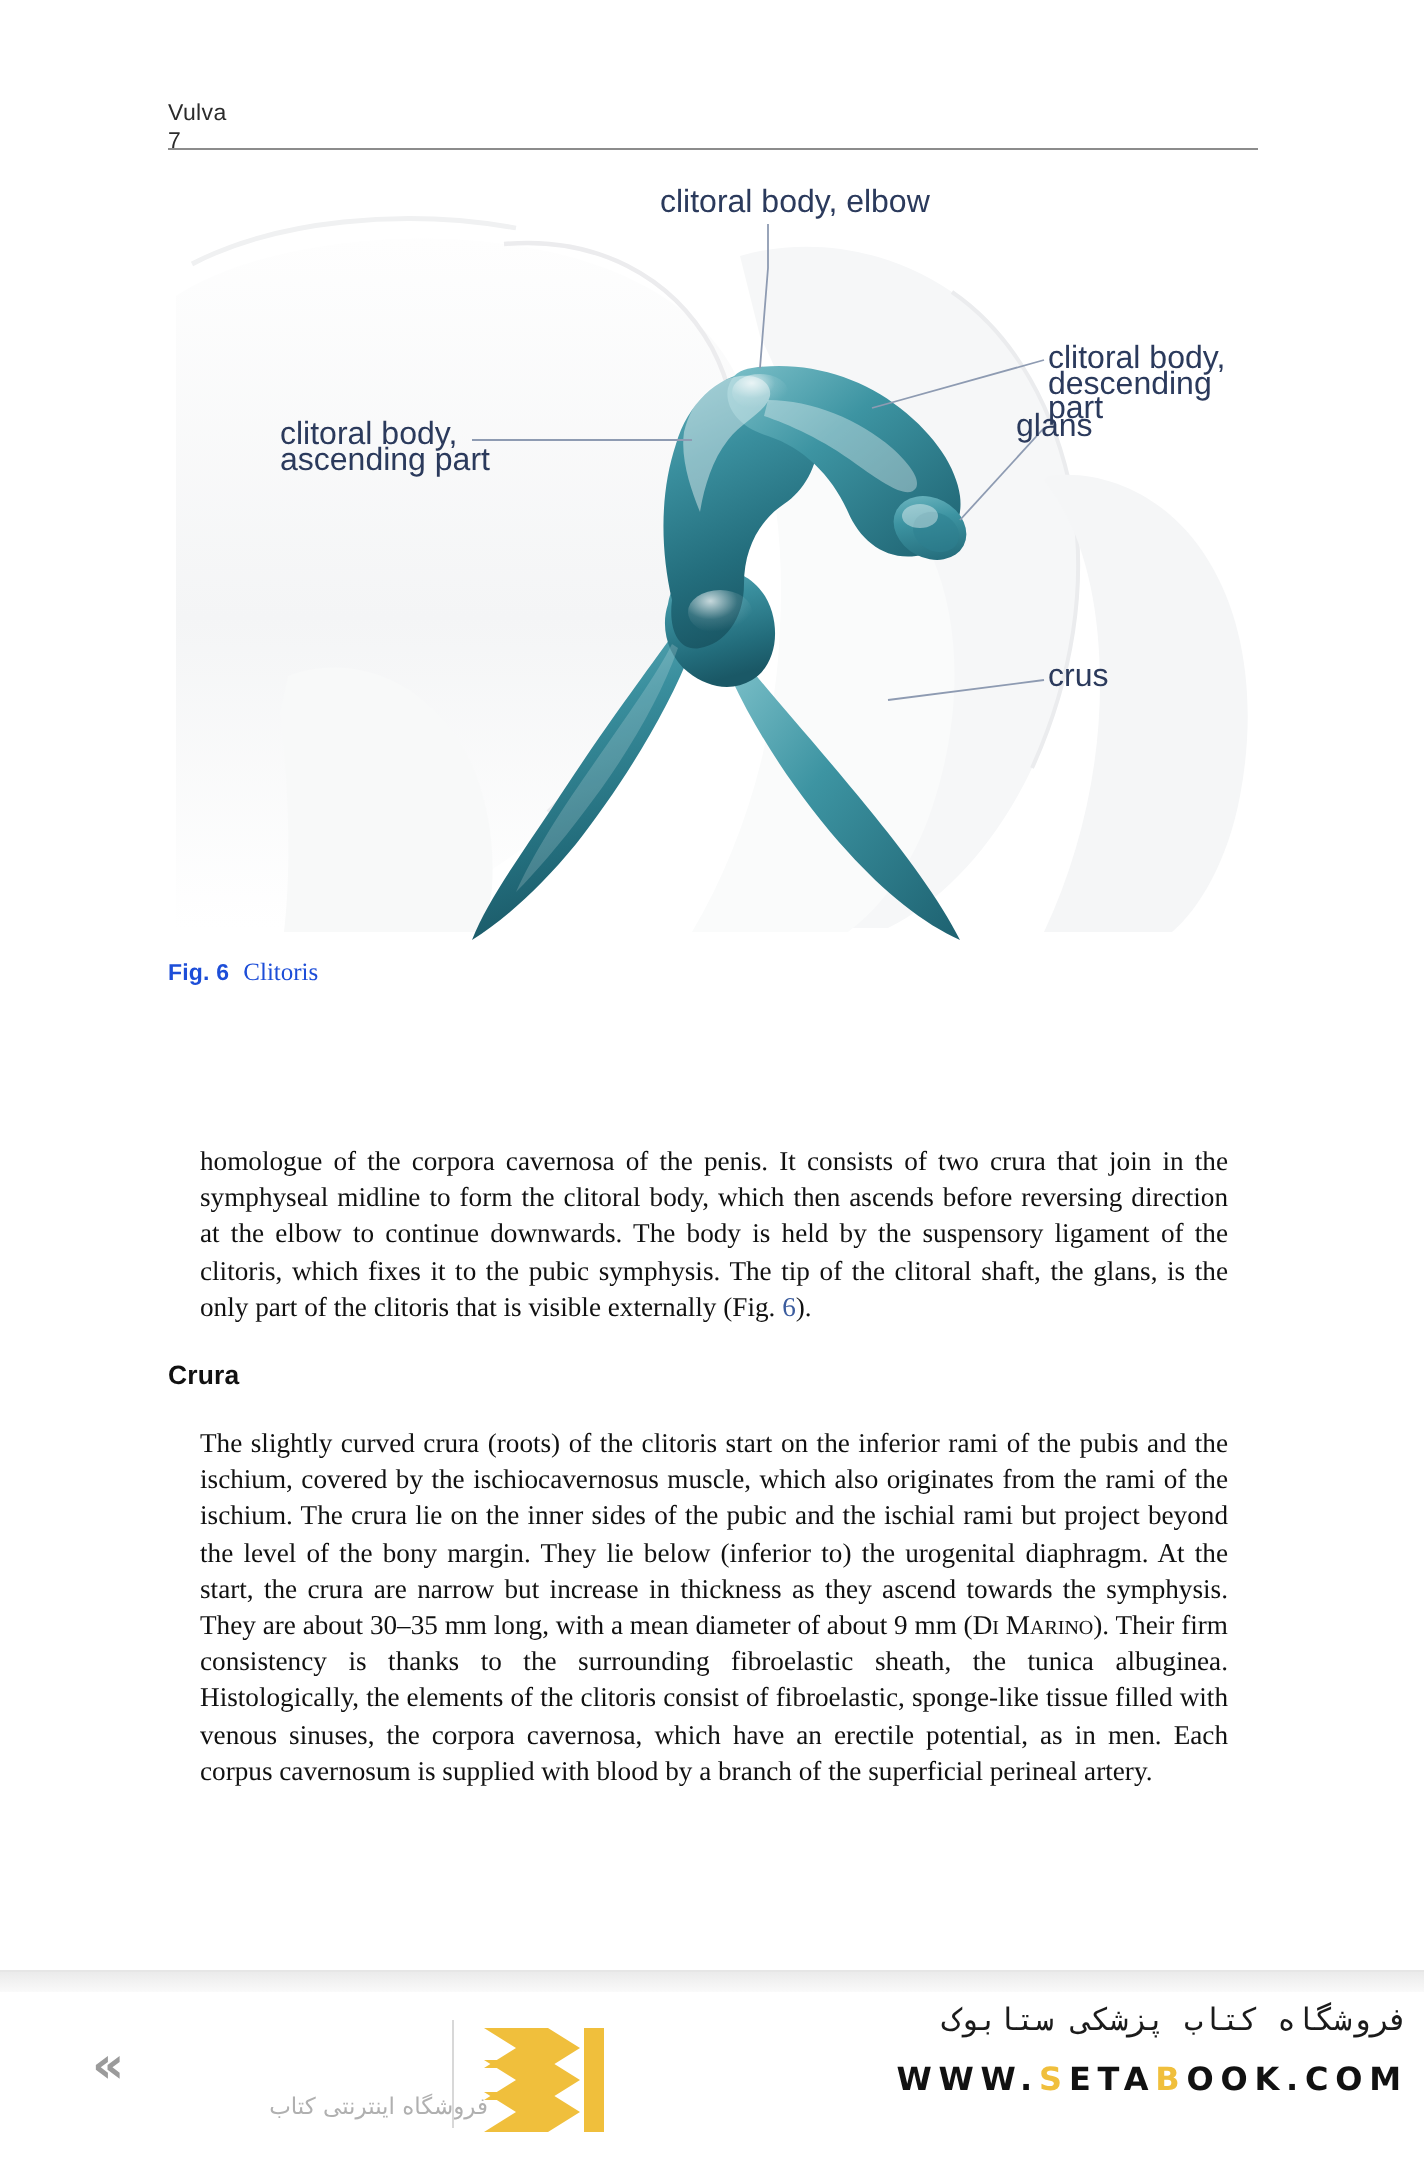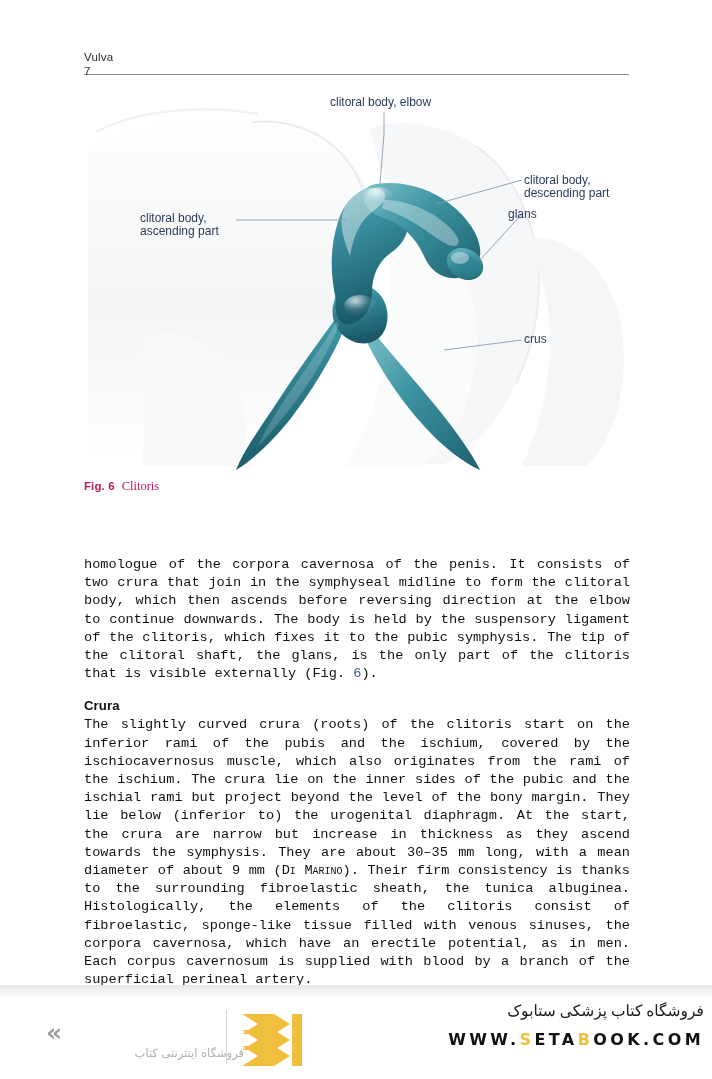--- a/index.html
+++ b/index.html
@@ -58,21 +58,21 @@
     left: 0; top: 0;
     width: 545px;
     height: 382px;
   }
   .fig-canvas svg { display: block; }
 
   
   .callout {
     position: absolute;
     font-family: "Liberation Sans", sans-serif;
-    font-size: 12px;
+    font-size: 16px;
     line-height: 12.6px;
     color: #2b3a5c;
     white-space: pre-line;
   }
   .lbl-elbow {
     left: 246px; top: 8px;
     text-align: center;
   }
   .lbl-descending {
     left: 440px; top: 86px;
@@ -88,21 +88,21 @@
     left: 440px; top: 245px;
   }
 
   
   .fig-caption {
     position: absolute;
     left: 84px;
     top: 479px;
     width: 545px;
     font-size: 12.5px;
-    color: #be185d;
+    color: #1d4ed8;
     line-height: 15px;
   }
   .fig-caption .cap-num {
     font-family: "Liberation Sans", sans-serif;
     font-weight: bold;
     font-size: 11.5px;
     letter-spacing: 0.1px;
   }
   .fig-caption .cap-txt {
     font-family: "Liberation Serif", serif;
@@ -111,26 +111,26 @@
   }
 
   
   .body-col {
     position: absolute;
     left: 84px;
     top: 556px;
     width: 546px;
   }
   .para {
-    font-family: Liberation Mono, monospace;
+    font-family: Liberation Serif, serif;
     font-size: 13.6px;
     line-height: 18.2px;
     text-align: justify;
     text-justify: inter-word;
-    margin: 0;
+    margin: 16px;
     color: #111;
     hyphens: manual;
   }
   .xref { color: #3b5c9e; }
   .subhead {
     font-family: "Liberation Sans", sans-serif;
     font-weight: bold;
     font-size: 13.2px;
     line-height: 18px;
     margin: 14px 0 1px 0;
@@ -212,21 +212,21 @@
     height: 56px;
   }
   .brand-right {
     position: absolute;
     right: 8px;
     top: 14px;
     width: 420px;
     text-align: right;
   }
   .fa-line {
-    font-family: Liberation Serif, serif;
+    font-family: Liberation Mono, monospace;
     font-size: 15.5px;
     color: #1b1b1b;
     direction: rtl;
     line-height: 22px;
     letter-spacing: 0px;
   }
   .url-line {
     font-family: "DejaVu Sans", sans-serif;
     font-size: 16px;
     font-weight: bold;

